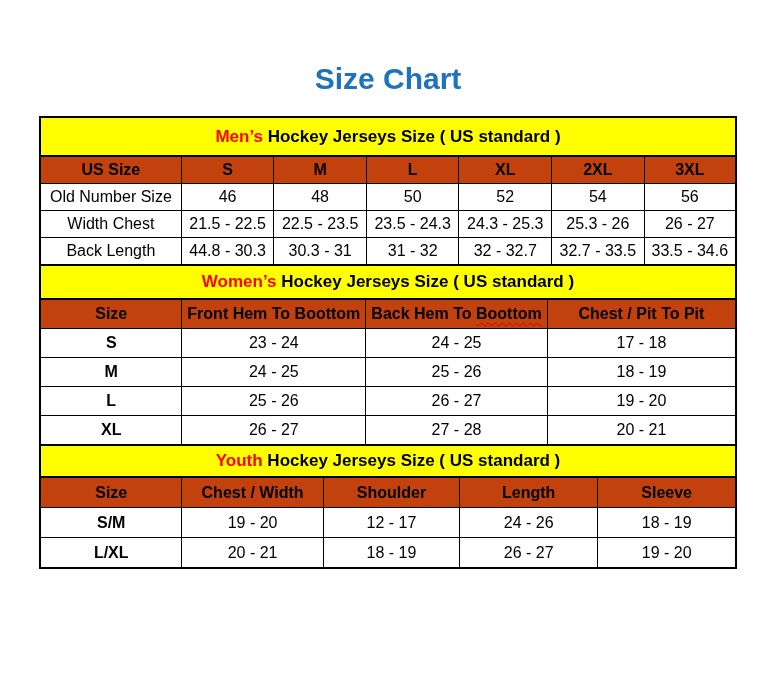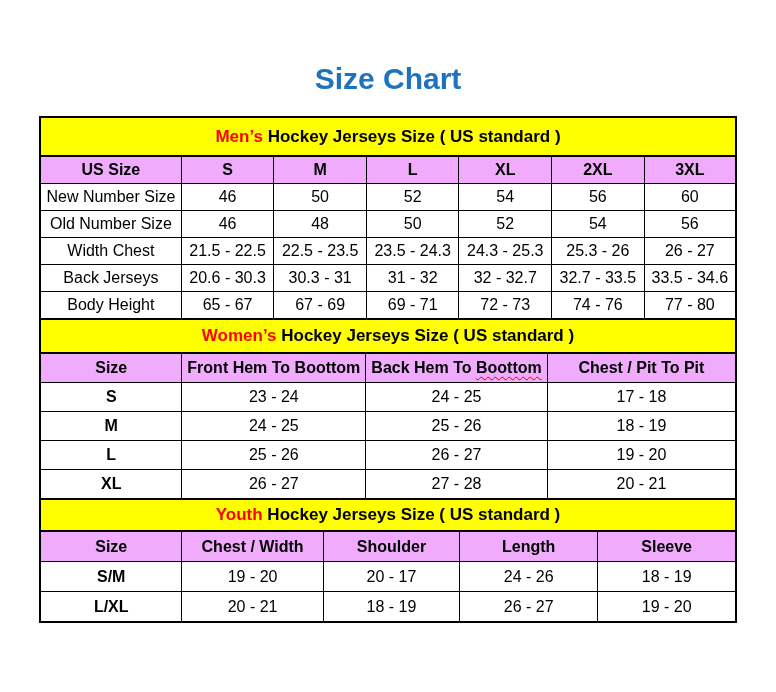--- a/index.html
+++ b/index.html
@@ -53,21 +53,21 @@
     font-weight: bold;
     font-size: 17px;
     border-bottom-width: 2px !important;
   }
   .band-cell .hl {
     color: var(--highlight-red, #FF0000);
   }
   .size-table th {
     font-weight: bold;
     font-size: 16px;
-    background: #f0abfc;
+    background: #c2410c;
   }
   .size-table td.data-cell, .size-table td.row-label {
     font-size: 16px;
     background: #ffffff;
   }
   .size-table td.row-label { font-weight: normal; }
   .size-table.bold-labels td.row-label { font-weight: bold; }
   .wavy {
     text-decoration: underline wavy #e00000;
     text-decoration-thickness: 1px;
@@ -106,63 +106,45 @@
           <tr>
             <th>US Size</th>
             <th>S</th>
             <th>M</th>
             <th>L</th>
             <th>XL</th>
             <th>2XL</th>
             <th>3XL</th>
           </tr>
           <tr>
-            <td class="row-label">New Number Size</td>
-            <td class="data-cell">46</td>
-            <td class="data-cell">50</td>
-            <td class="data-cell">52</td>
-            <td class="data-cell">54</td>
-            <td class="data-cell">56</td>
-            <td class="data-cell">60</td>
-          </tr>
-          <tr>
             <td class="row-label">Old Number Size</td>
             <td class="data-cell">46</td>
             <td class="data-cell">48</td>
             <td class="data-cell">50</td>
             <td class="data-cell">52</td>
             <td class="data-cell">54</td>
             <td class="data-cell">56</td>
           </tr>
           <tr>
             <td class="row-label">Width Chest</td>
             <td class="data-cell">21.5 - 22.5</td>
             <td class="data-cell">22.5 - 23.5</td>
             <td class="data-cell">23.5 - 24.3</td>
             <td class="data-cell">24.3 - 25.3</td>
             <td class="data-cell">25.3 - 26</td>
             <td class="data-cell">26 - 27</td>
           </tr>
           <tr>
-            <td class="row-label">Back Jerseys</td>
-            <td class="data-cell">20.6 - 30.3</td>
+            <td class="row-label">Back Length</td>
+            <td class="data-cell">44.8 - 30.3</td>
             <td class="data-cell">30.3 - 31</td>
             <td class="data-cell">31 - 32</td>
             <td class="data-cell">32 - 32.7</td>
             <td class="data-cell">32.7 - 33.5</td>
             <td class="data-cell">33.5 - 34.6</td>
-          </tr>
-          <tr>
-            <td class="row-label">Body Height</td>
-            <td class="data-cell">65 - 67</td>
-            <td class="data-cell">67 - 69</td>
-            <td class="data-cell">69 - 71</td>
-            <td class="data-cell">72 - 73</td>
-            <td class="data-cell">74 - 76</td>
-            <td class="data-cell">77 - 80</td>
           </tr>
         </tbody>
       </table>
       <table class="size-table t1 bold-labels">
         <colgroup>
           <col style="width: 20.4%;">
           <col style="width: 26.4%;">
           <col style="width: 26.1%;">
           <col style="width: 27.1%;">
         </colgroup>
@@ -217,21 +199,21 @@
           <tr>
             <th>Size</th>
             <th>Chest / Width</th>
             <th>Shoulder</th>
             <th>Length</th>
             <th>Sleeve</th>
           </tr>
           <tr>
             <td class="row-label">S/M</td>
             <td class="data-cell">19 - 20</td>
-            <td class="data-cell">20 - 17</td>
+            <td class="data-cell">12 - 17</td>
             <td class="data-cell">24 - 26</td>
             <td class="data-cell">18 - 19</td>
           </tr>
           <tr>
             <td class="row-label">L/XL</td>
             <td class="data-cell">20 - 21</td>
             <td class="data-cell">18 - 19</td>
             <td class="data-cell">26 - 27</td>
             <td class="data-cell">19 - 20</td>
           </tr>

